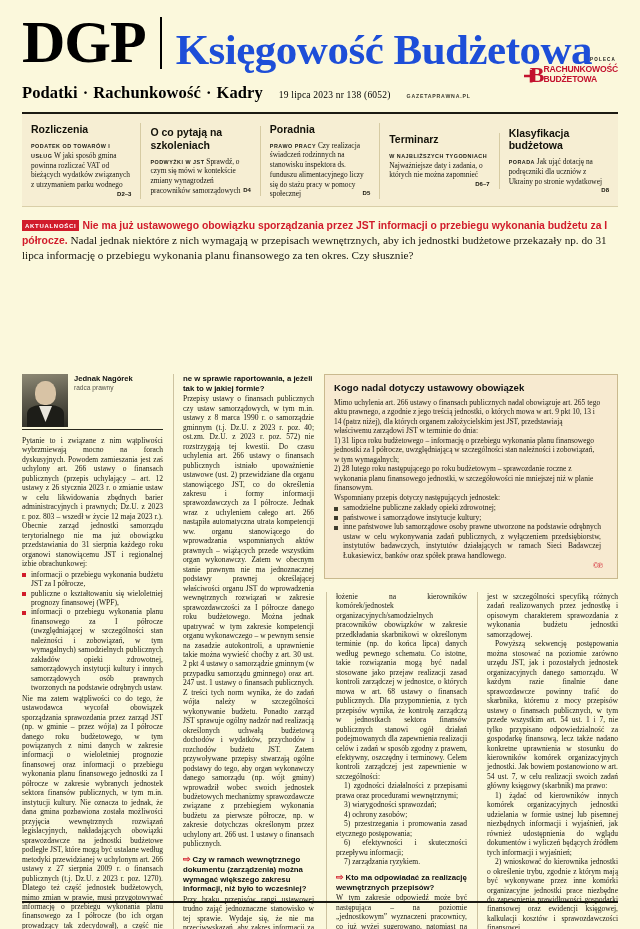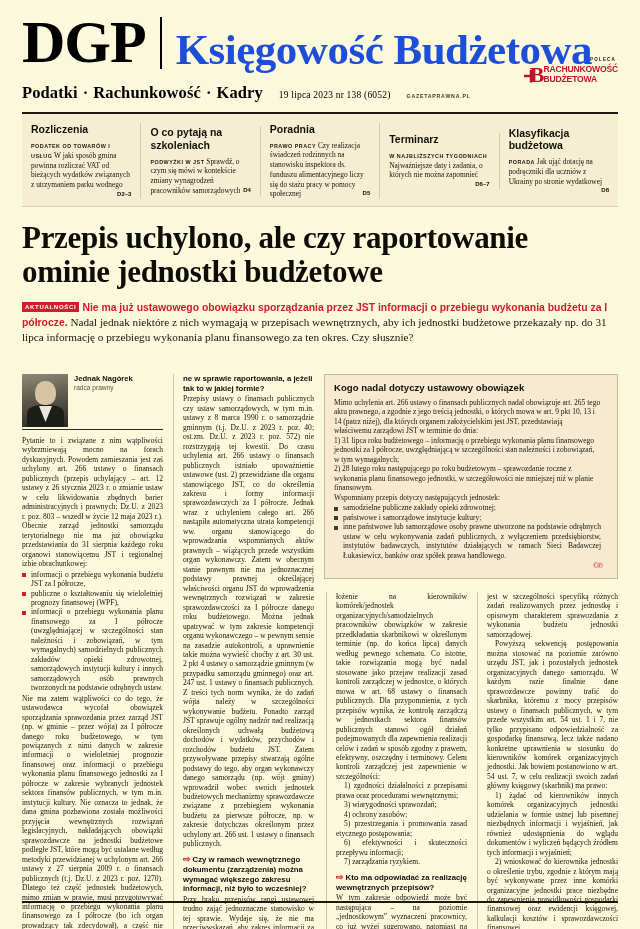--- a/index.html
+++ b/index.html
@@ -338,21 +338,20 @@
     <div class="teaser">
       <h3>Terminarz</h3>
       <p><span class="kicker">W NAJBLIŻSZYCH TYGODNIACH</span> <span>Najważniejsze daty i zadania, o których nie można zapomnieć</span> <span class="pgref">D6–7</span></p>
     </div>
     <div class="teaser">
       <h3>Klasyfikacja budżetowa</h3>
       <p><span class="kicker">PORADA</span> <span>Jak ująć dotację na podręczniki dla uczniów z Ukrainy po stronie wydatkowej</span> <span class="pgref">D8</span></p>
     </div>
   </div>
 
-  <h1 class="headline">Przepis uchylono, ale czy raportowanie ominie jednostki budżetowe</h1>
 
   <p class="lead">
     <span class="badge-akt">AKTUALNOŚCI</span><span class="lead-red">Nie ma już ustawowego obowiązku sporządzania przez JST informacji o przebiegu wykonania budżetu za I półrocze.</span><span> Nadal jednak niektóre z nich wymagają w przepisach wewnętrznych, aby ich jednostki budżetowe przekazały np. do 31 lipca informację o przebiegu wykonania planu finansowego za ten okres. Czy słusznie?</span>
   </p>
 
   <div class="body-area">
 
     <div class="cols-top">
 
       <div class="col c1">

